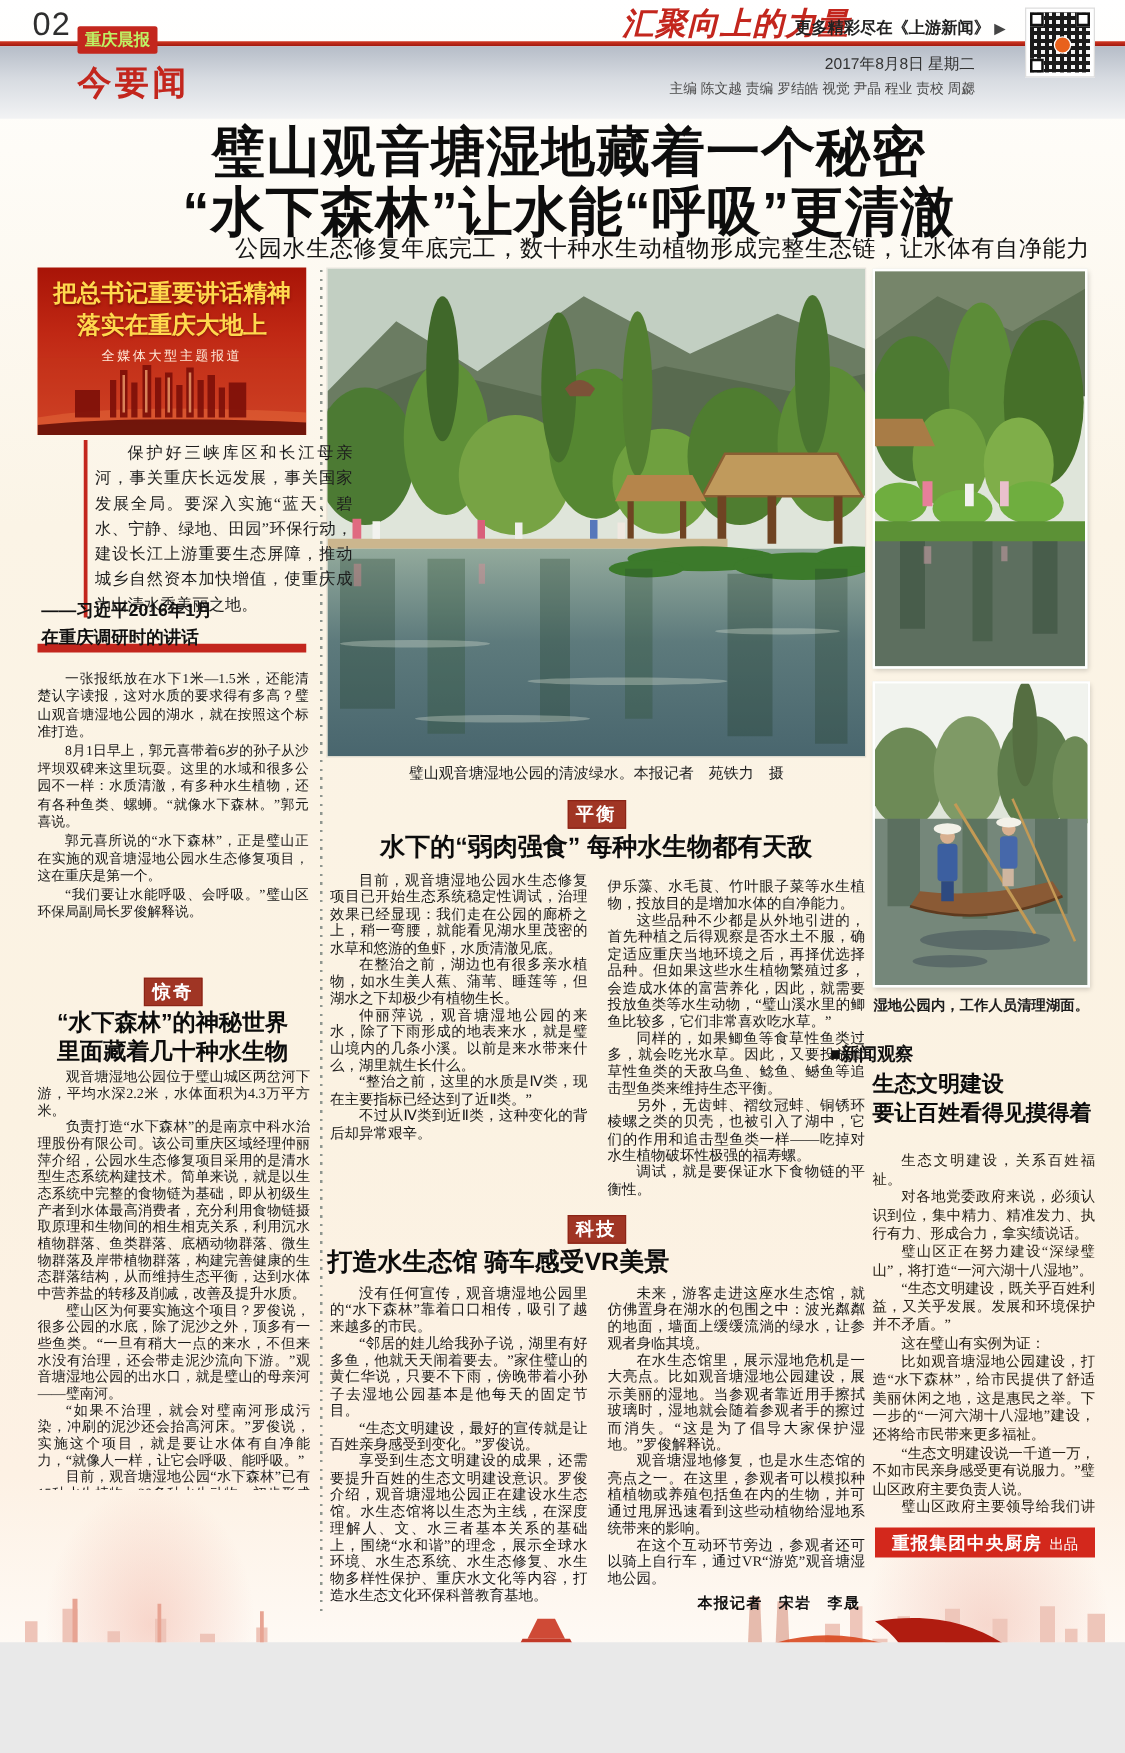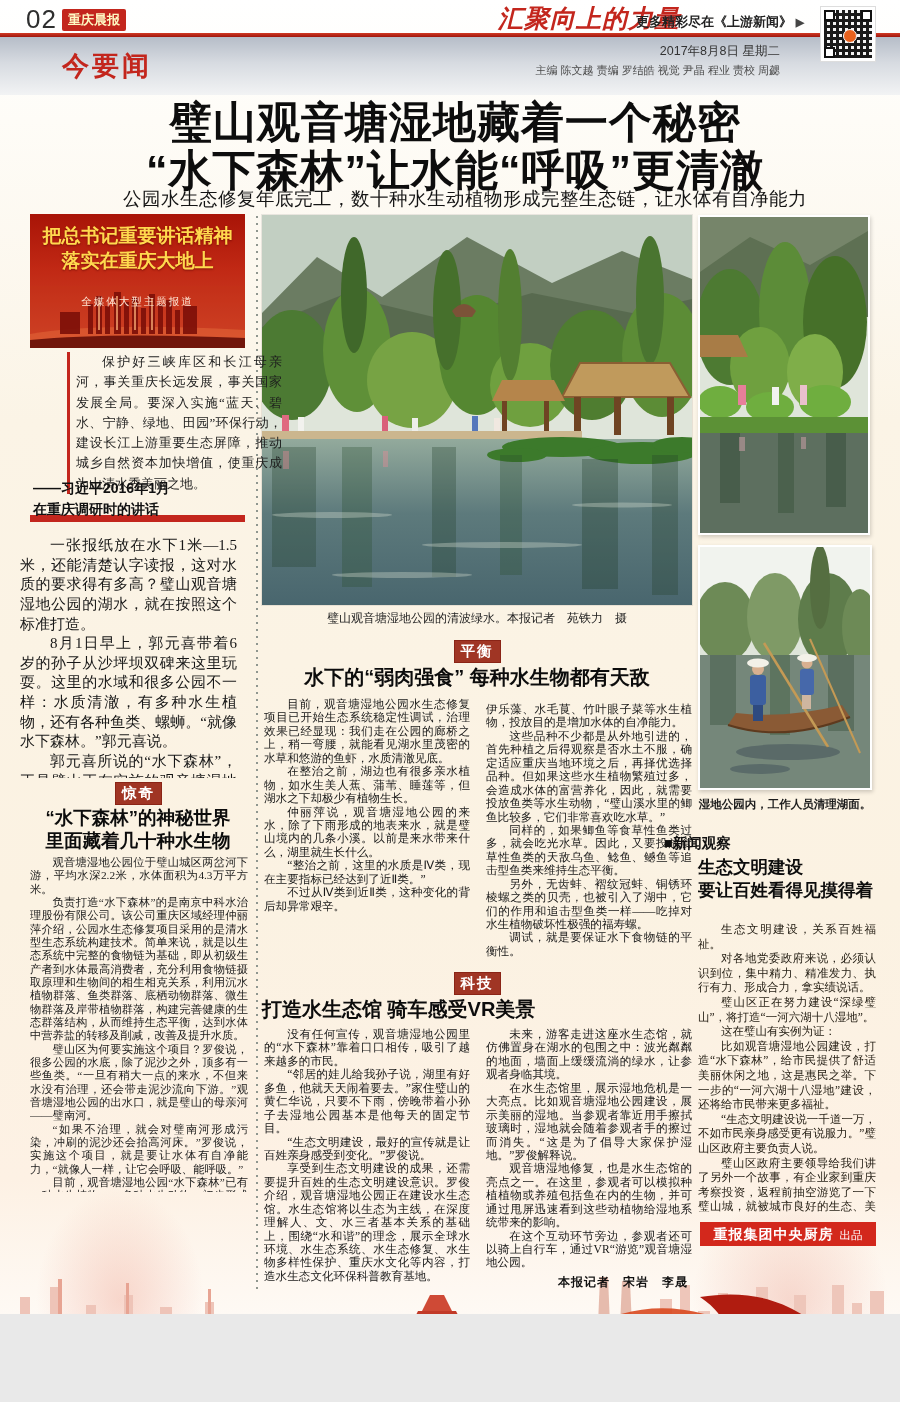--- a/index.html
+++ b/index.html
@@ -3,21 +3,21 @@
 <meta charset="utf-8">
 <style>
   html,body{margin:0;padding:0;}
   body{font-family:"Liberation Serif",serif;background:#e9e9e9;}
   #page{position:relative;width:900px;height:1314px;margin:0 auto;overflow:hidden;
         background:linear-gradient(180deg,#ffffff 0px,#fefcf7 120px,#fbf4e6 420px,#fbf2e2 900px,#fdf1e4 1180px,#ffffff 1402px);}
   .abs{position:absolute;}
 
   
   .pagenum{left:26px;top:4px;font-family:"Liberation Sans",sans-serif;font-size:26px;color:#2e2e2e;letter-spacing:1px;}
-  .masthead{left:62px;top:9px;width:64px;height:22px;background:#c3261d;color:#fef9c3;
+  .masthead{left:62px;top:21px;width:64px;height:22px;background:#c3261d;color:#bef264;
             font-family:"Liberation Serif",serif;font-weight:bold;font-size:13px;line-height:22px;text-align:center;border-radius:2px;}
   .callig{left:498px;top:2px;font-family:"Liberation Serif",serif;font-style:italic;font-weight:bold;
           font-size:25px;color:#c3261d;letter-spacing:1px;}
   .moretxt{left:636px;top:13px;font-family:"Liberation Sans",sans-serif;font-size:13px;font-weight:bold;color:#222;}
   .moretxt .arr{color:#444;font-size:11px;}
   .qr{left:820px;top:6px;width:56px;height:56px;background:#fff;border:1px solid #ddd;box-sizing:border-box;padding:3px;}
   .qr .grid{width:100%;height:100%;position:relative;
     background:
       repeating-linear-gradient(0deg,#1a1a1a 0 3px,transparent 3px 6px),
       repeating-linear-gradient(90deg,#1a1a1a 0 3px,#f4f4f4 3px 6px);}
@@ -29,40 +29,40 @@
   .band{left:0;top:37px;width:900px;height:58px;
         background:linear-gradient(180deg,#b6bdc8 0%,#d7dbe1 45%,#f2f3f4 100%);}
   .section-name{left:62px;top:48px;font-family:"Liberation Sans",sans-serif;font-weight:bold;font-size:27px;color:#c3261d;letter-spacing:3px;}
   .dateblock{right:120px;top:43px;text-align:right;font-family:"Liberation Sans",sans-serif;color:#333;}
   .dateblock .d1{font-size:12.5px;}
   .dateblock .d2{font-size:11px;color:#4a4a4a;margin-top:3px;}
 
   
   .headline{left:30px;top:98px;width:850px;text-align:center;font-family:"Liberation Sans",sans-serif;
             font-weight:900;color:#0d0d0d;font-size:43px;line-height:1.12;letter-spacing:1px;}
-  .subhead{left:40px;top:186px;width:850px;text-align:center;font-family:"Liberation Sans",sans-serif;
+  .subhead{left:22px;top:186px;width:850px;text-align:right;font-family:"Liberation Sans",sans-serif;
            font-size:18.5px;color:#141414;letter-spacing:.5px;}
 
   
   .banner{left:30px;top:214px;width:215px;height:134px;overflow:hidden;
           background:linear-gradient(180deg,#a81407 0%,#c02814 40%,#d2472a 100%);}
   .banner .t{position:relative;z-index:2;margin-top:10px;text-align:center;font-family:"Liberation Serif",serif;
              font-weight:bold;font-size:19px;line-height:1.3;color:#ffd94e;text-shadow:0 1px 2px rgba(90,0,0,.6);}
-  .banner .s{position:relative;z-index:2;margin-top:22px;text-align:center;font-family:"Liberation Sans",sans-serif;
+  .banner .s{position:relative;z-index:2;margin-top:5px;text-align:center;font-family:"Liberation Sans",sans-serif;
              font-size:10.5px;color:#ffe9d8;letter-spacing:2px;}
   .banner svg{position:absolute;left:0;bottom:0;z-index:1;}
   .quote{left:33px;top:352px;width:206px;padding-left:6px;border-left:3px solid #c3261d;
          font-family:"Liberation Serif",serif;font-size:13px;line-height:1.56;color:#1d1d1d;text-align:justify;margin-left:34px;}
   .quote p{margin:0;text-indent:2em;}
   .qattr{left:33px;top:478px;width:212px;font-family:"Liberation Sans",sans-serif;font-weight:bold;
          font-size:14px;line-height:1.5;color:#111;}
   .redbar{left:30px;top:515px;width:215px;height:7px;background:#c3261d;}
 
-  .introcol{left:20px;top:536px;width:217px;height:242px;overflow:hidden;
-            font-size:15px;line-height:1.31;color:#161616;text-align:justify;}
+  .introcol{left:30px;top:536px;width:217px;height:242px;overflow:hidden;
+            font-size:11px;line-height:1.31;color:#161616;text-align:justify;}
   .introcol p{margin:0;text-indent:2em;}
 
   .badge{display:inline-block;background:#a03524;color:#fff;font-family:"Liberation Sans",sans-serif;
          font-weight:bold;font-size:14.5px;letter-spacing:2px;padding:2px 7px;box-shadow:0 0 0 1px #8a2416 inset;}
   .badge-wrap-jq{left:30px;top:782px;width:217px;text-align:center;}
   .jq-head{left:26px;top:806px;width:224px;text-align:center;font-family:"Liberation Sans",sans-serif;
            font-weight:bold;font-size:18.5px;line-height:1.26;color:#0c0c0c;}
   .jq-body{left:30px;top:856px;width:218px;height:336px;overflow:hidden;
            font-size:11.3px;line-height:1.18;color:#1a1a1a;text-align:justify;}
   .jq-body p{margin:0;text-indent:2em;}
@@ -408,20 +408,21 @@
 
   <div class="abs obslabel text-layer">■新闻观察</div>
   <div class="abs obshead text-layer">
     <div>生态文明建设</div>
     <div>要让百姓看得见摸得着</div>
   </div>
   <div class="abs obsbody text-layer">
     <p>生态文明建设，关系百姓福祉。</p>
     <p>对各地党委政府来说，必须认识到位，集中精力、精准发力、执行有力、形成合力，拿实绩说话。</p>
     <p>璧山区正在努力建设“深绿璧山”，将打造“一河六湖十八湿地”。</p>
+    <p>“生态文明建设，既关乎百姓利益，又关乎发展。发展和环境保护并不矛盾。”</p>
     <p>这在璧山有实例为证：</p>
     <p>比如观音塘湿地公园建设，打造“水下森林”，给市民提供了舒适美丽休闲之地，这是惠民之举。下一步的“一河六湖十八湿地”建设，还将给市民带来更多福祉。</p>
     <p>“生态文明建设说一千道一万，不如市民亲身感受更有说服力。”璧山区政府主要负责人说。</p>
     <p>璧山区政府主要领导给我们讲了另外一个故事，有企业家到重庆考察投资，返程前抽空游览了一下璧山城，就被城市良好的生态、美丽的环境所吸引，从而作出决策落户璧山。</p>
 
   </div>
   <div class="abs producer text-layer">
     <span class="big">重报集团中央厨房</span><span class="small">出品</span>
   </div>
 

